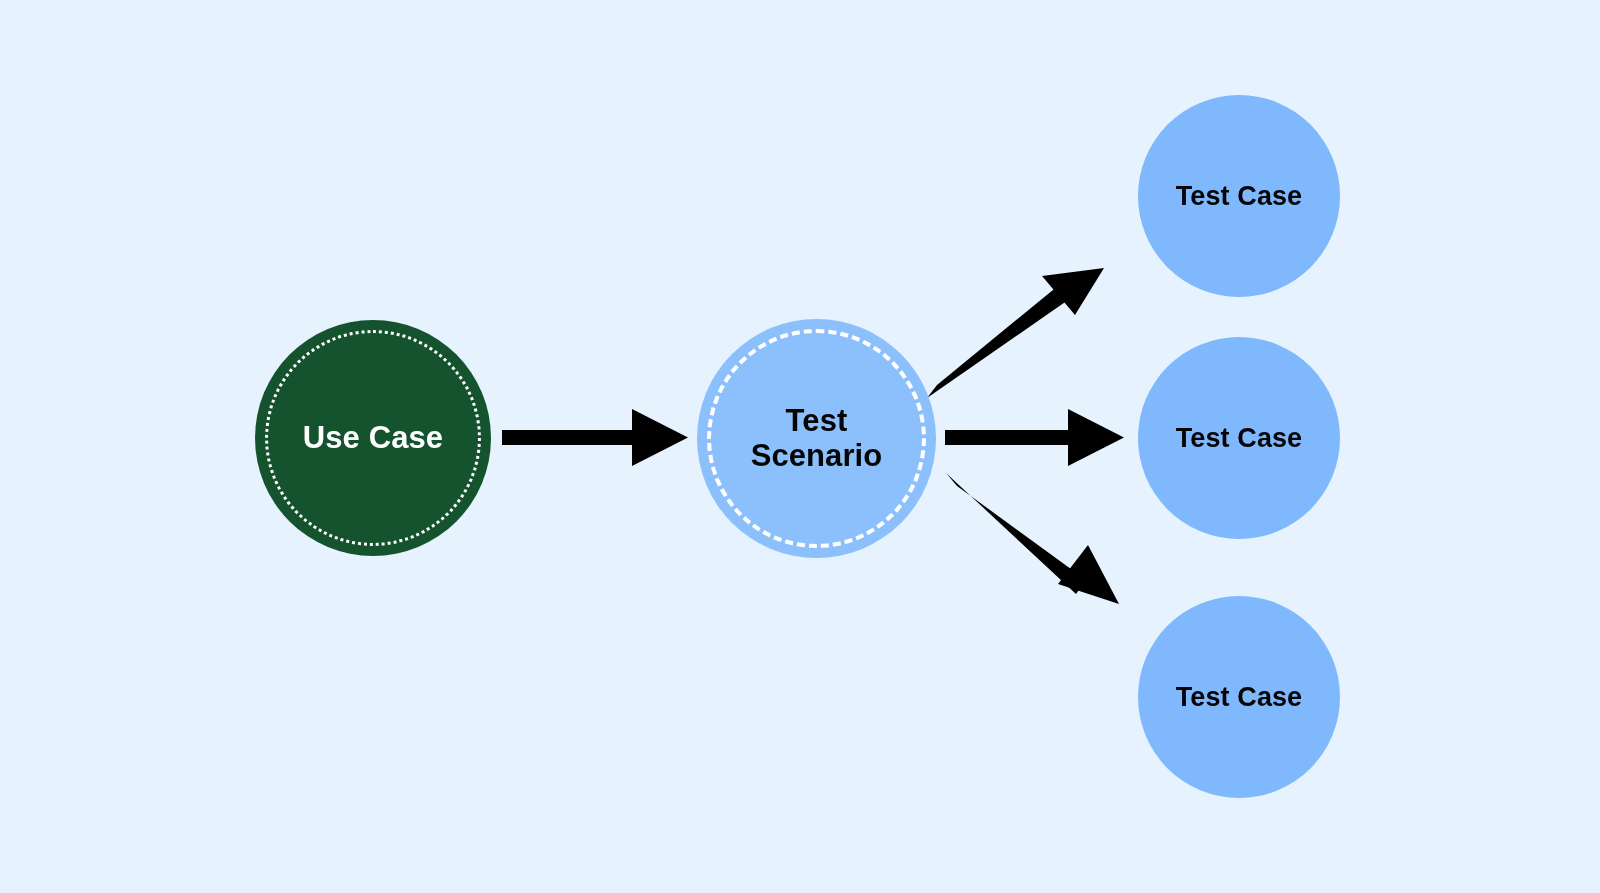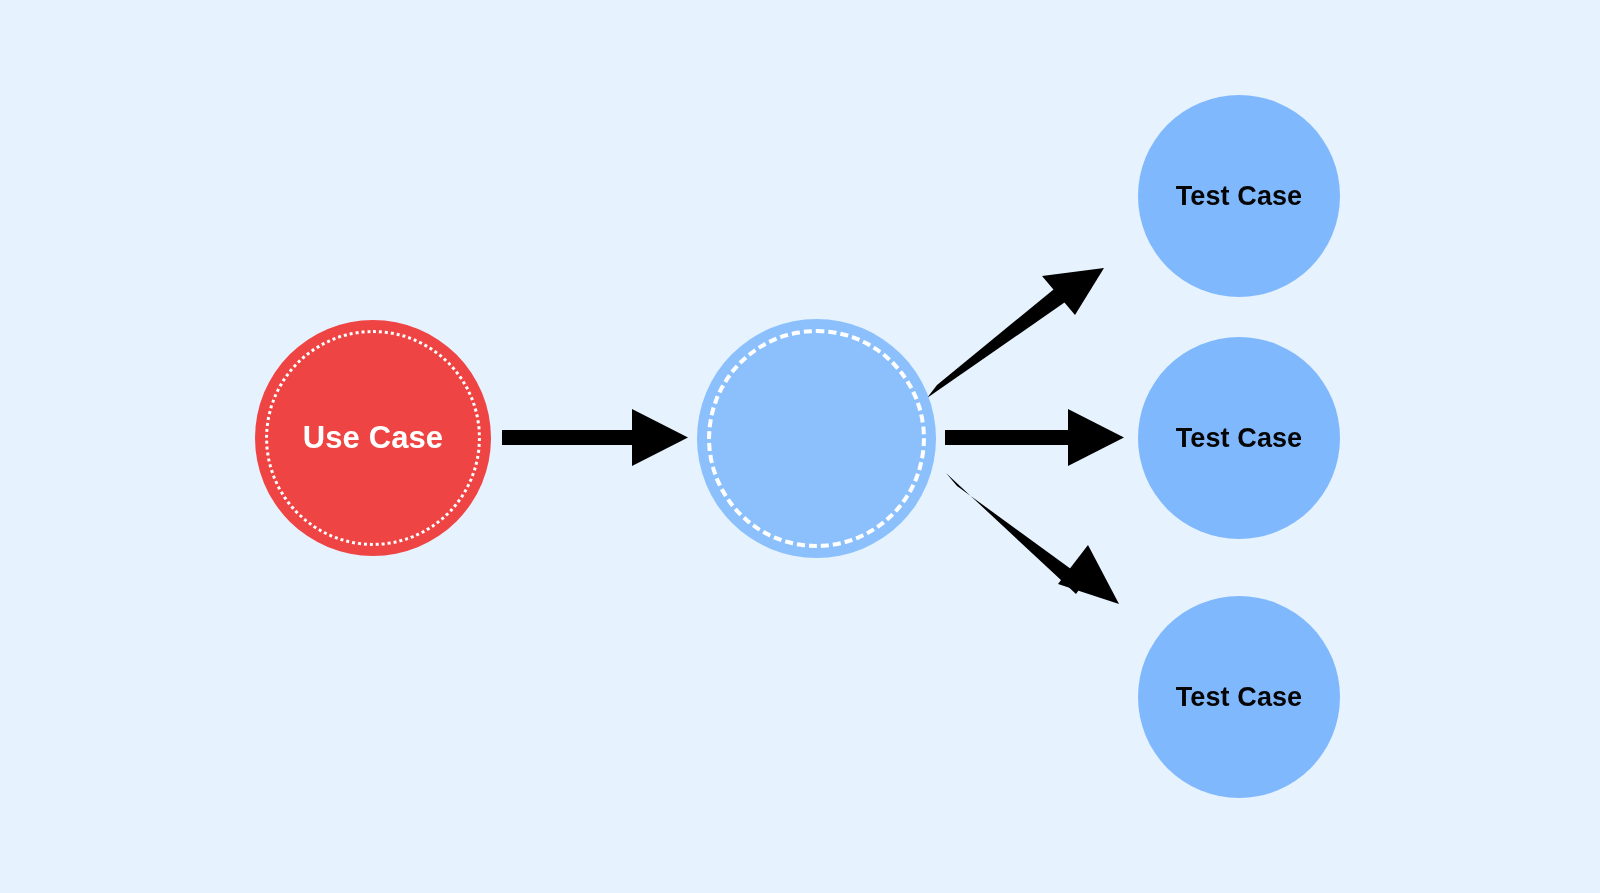--- a/index.html
+++ b/index.html
@@ -43,21 +43,21 @@
     white-space: pre-line;
     text-align: center;
   }
 
   
   #node-use-case {
     left: 255px;
     top: 320px;
     width: 236px;
     height: 236px;
-    background: #ef4444;
+    background: #14532d;
   }
   #node-use-case .ring {
     position: absolute;
     left: 10px;
     top: 10px;
     right: 10px;
     bottom: 10px;
     border-radius: 50%;
     border: 3px dotted #ffffff;
   }
@@ -133,20 +133,22 @@
     </g>
   </svg>
 
   <div class="node" id="node-use-case">
     <span class="ring"></span>
     <span class="node-label">Use Case</span>
   </div>
 
   <div class="node" id="node-test-scenario">
     <span class="ring"></span>
+    <span class="node-label">Test
+Scenario</span>
   </div>
 
   <div class="node node-test-case" id="node-test-case-1">
     <span class="node-label">Test Case</span>
   </div>
 
   <div class="node node-test-case" id="node-test-case-2">
     <span class="node-label">Test Case</span>
   </div>
 

